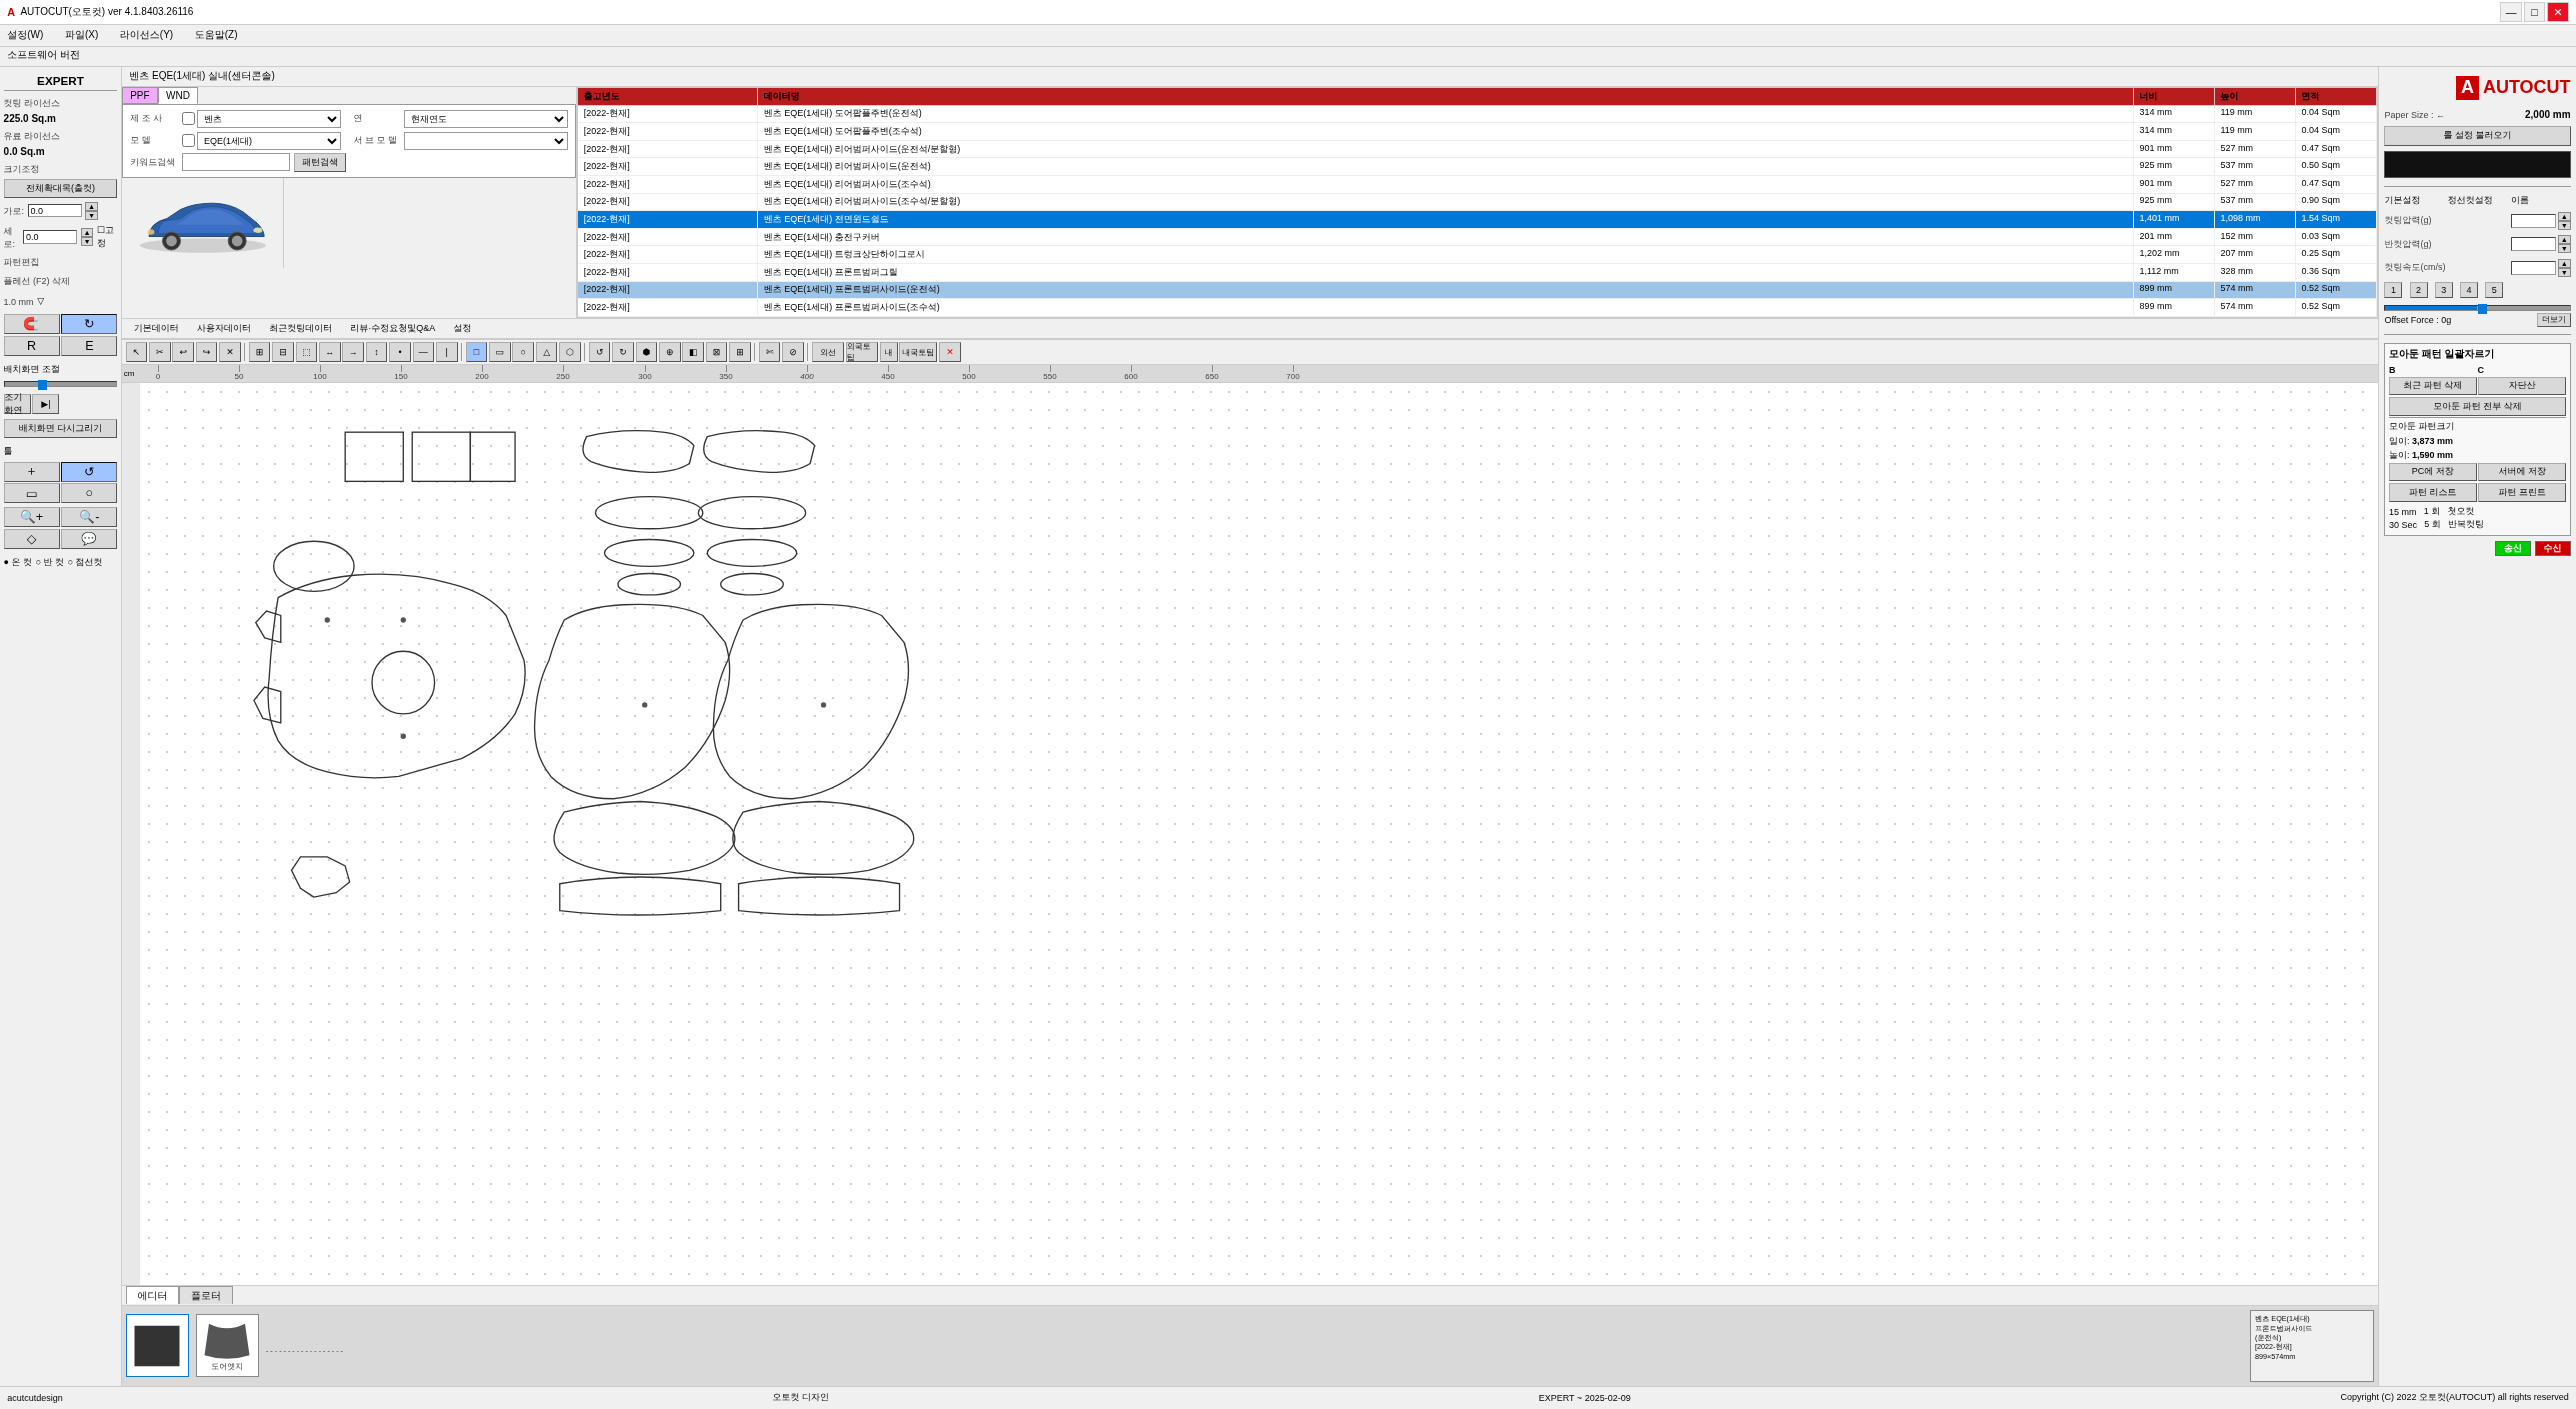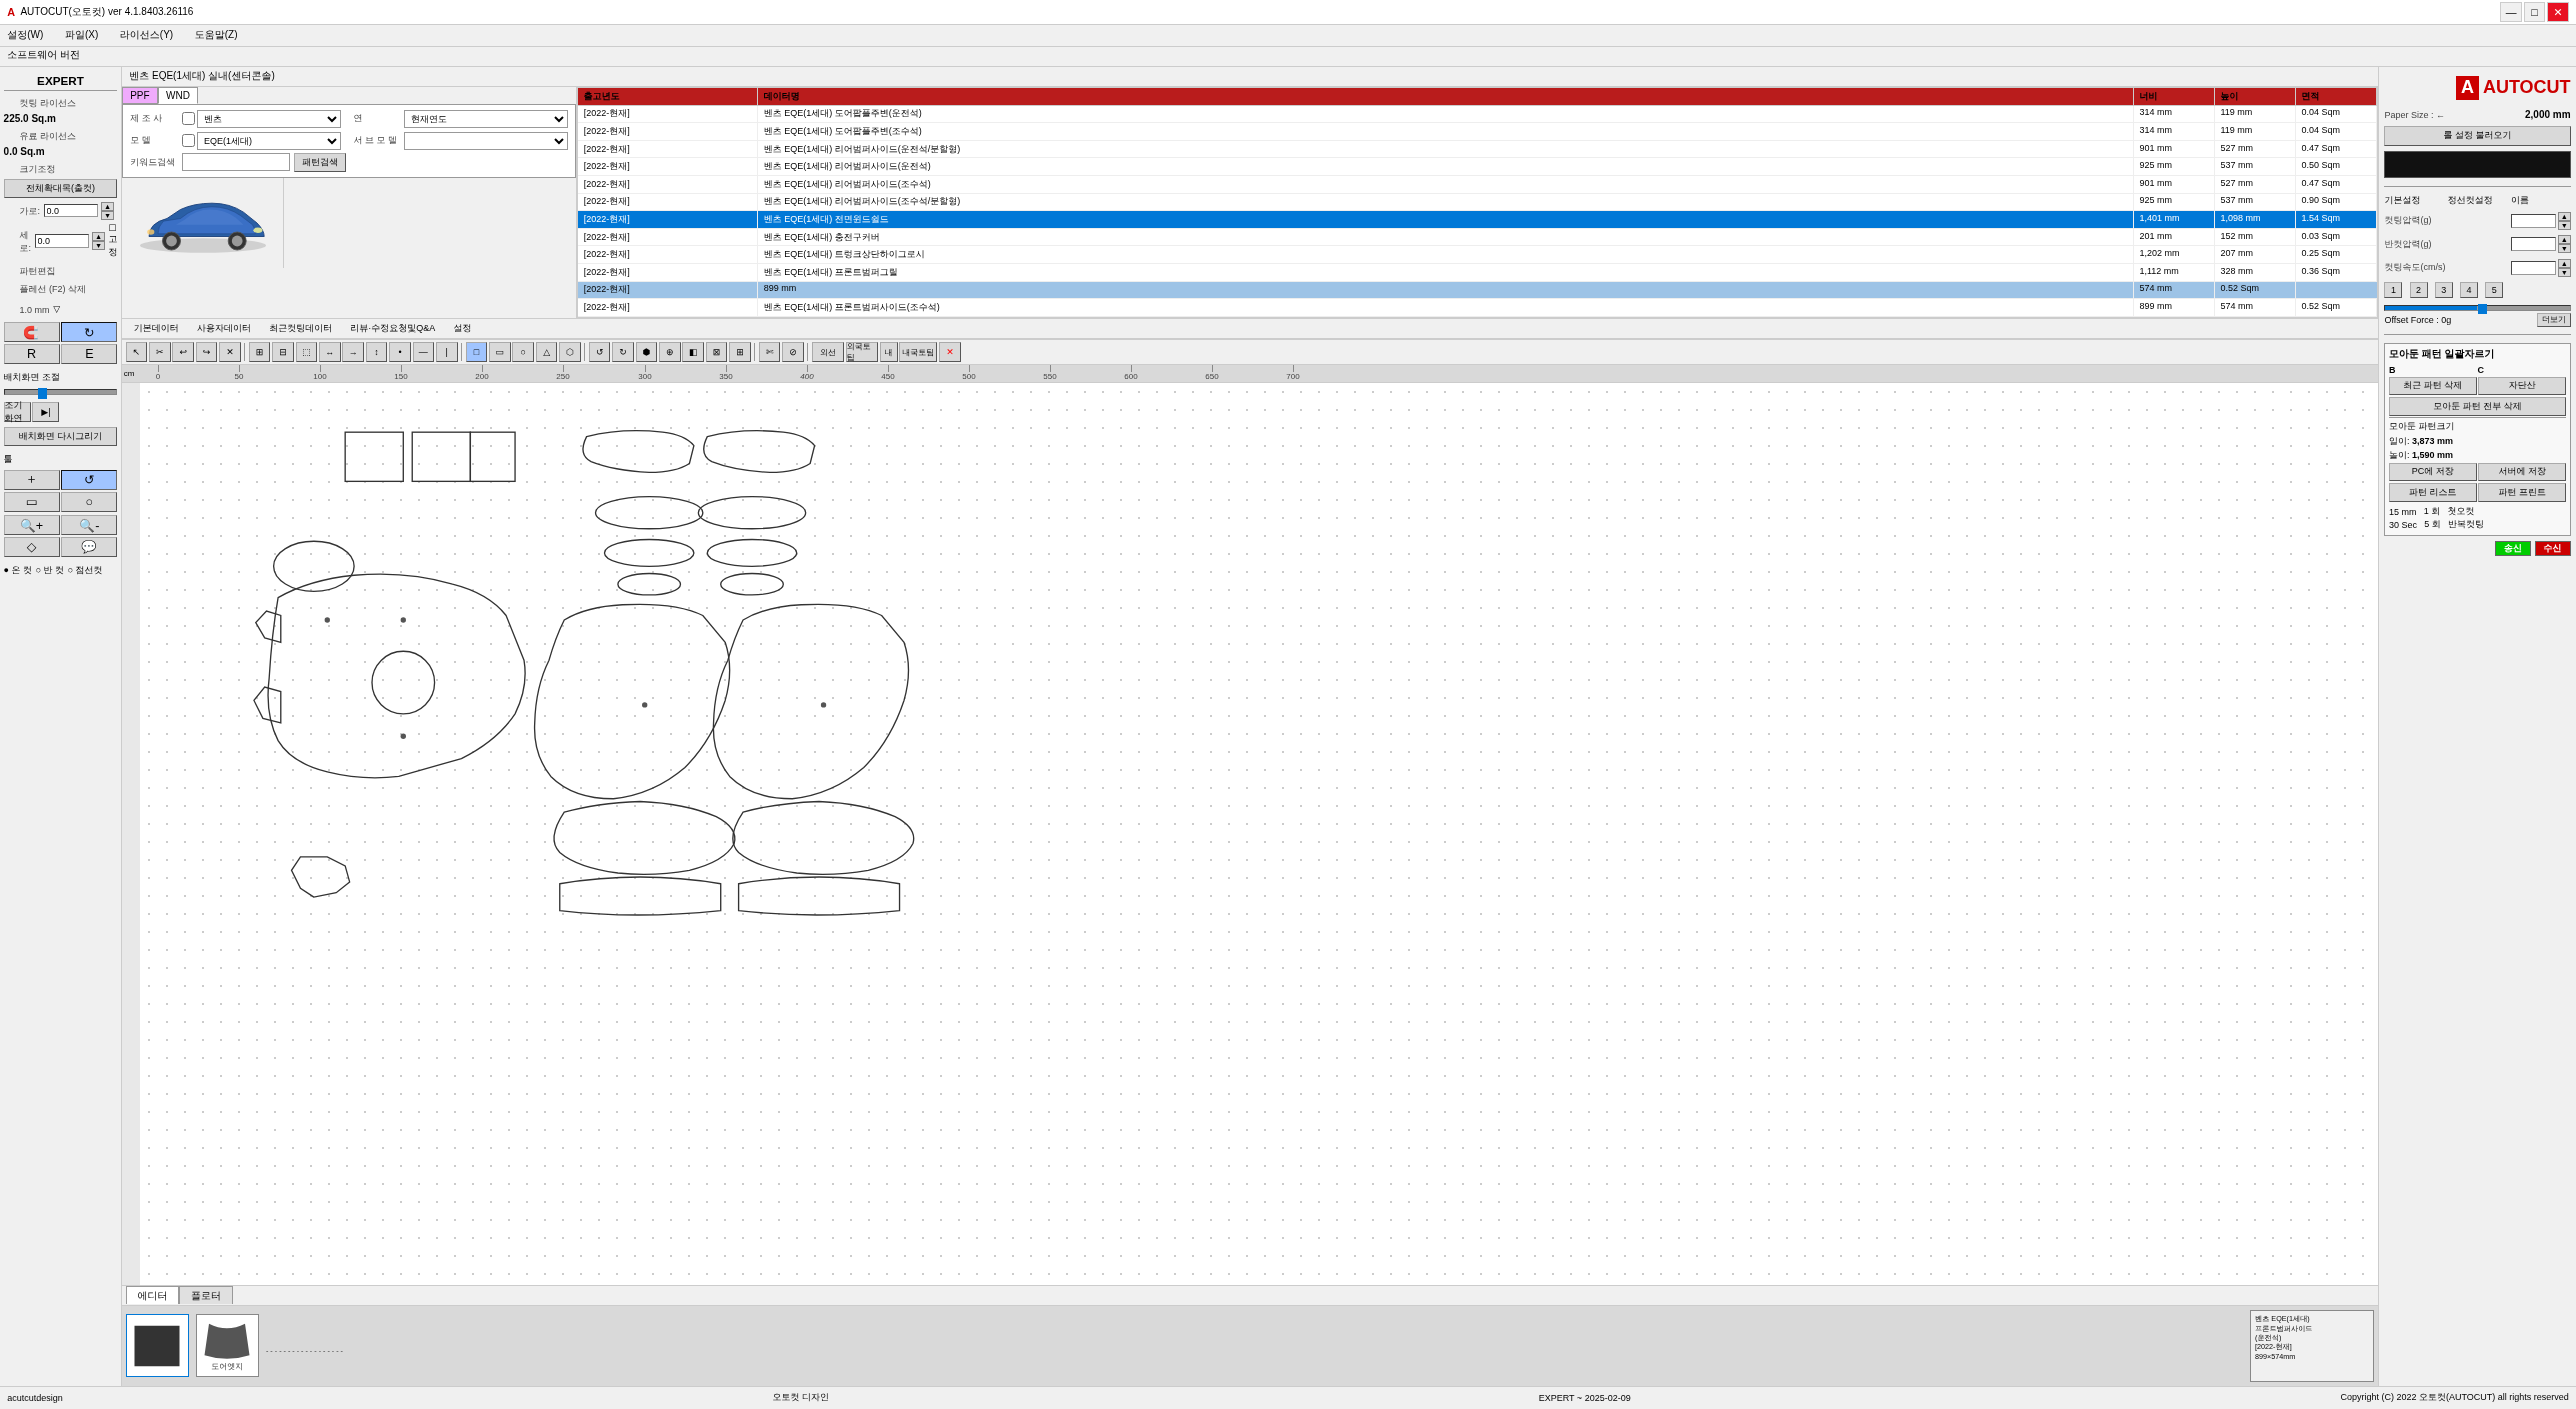--- a/index.html
+++ b/index.html
@@ -82,21 +82,20 @@
       text-align: center;
       font-weight: bold;
       font-size: 11.7px;
       padding: 3.6px 0;
       border-bottom: 0.9px solid #999;
     }
     .sidebar-label {
       font-size: 9px;
       color: #444;
       margin-top: 1.8px;
-      margin-left: 16px;
     }
     .sidebar-value {
       font-size: 10px;
       font-weight: bold;
     }
     .sidebar-btn {
       background: #d9d9d9;
       border: 0.9px outset #aaa;
       padding: 1.8px 3.6px;
       font-size: 9px;
@@ -812,20 +811,21 @@
     </div>
               <div class="data-row" style="display: grid; grid-template-columns: 180px 1fr 81px 81px 81px; border-bottom: 0.9px solid rgb(238, 238, 238); font-size: 9px;">
       <div class="td">[2022-현재]</div>
       <div class="td">벤츠 EQE(1세대) 프론트범퍼그릴</div>
       <div class="td">1,112 mm</div>
       <div class="td">328 mm</div>
       <div class="td">0.36 Sqm</div>
     </div>
               <div class="data-row highlight" style="display: grid; grid-template-columns: 180px 1fr 81px 81px 81px; border-bottom: 0.9px solid rgb(238, 238, 238); font-size: 9px; background: rgb(157, 195, 230);">
       <div class="td">[2022-현재]</div>
+      <div class="td">벤츠 EQE(1세대) 프론트범퍼사이드(운전석)</div>
       <div class="td">899 mm</div>
       <div class="td">574 mm</div>
       <div class="td">0.52 Sqm</div>
     </div>
               <div class="data-row" style="display: grid; grid-template-columns: 180px 1fr 81px 81px 81px; border-bottom: 0.9px solid rgb(238, 238, 238); font-size: 9px;">
       <div class="td">[2022-현재]</div>
       <div class="td">벤츠 EQE(1세대) 프론트범퍼사이드(조수석)</div>
       <div class="td">899 mm</div>
       <div class="td">574 mm</div>
       <div class="td">0.52 Sqm</div>

